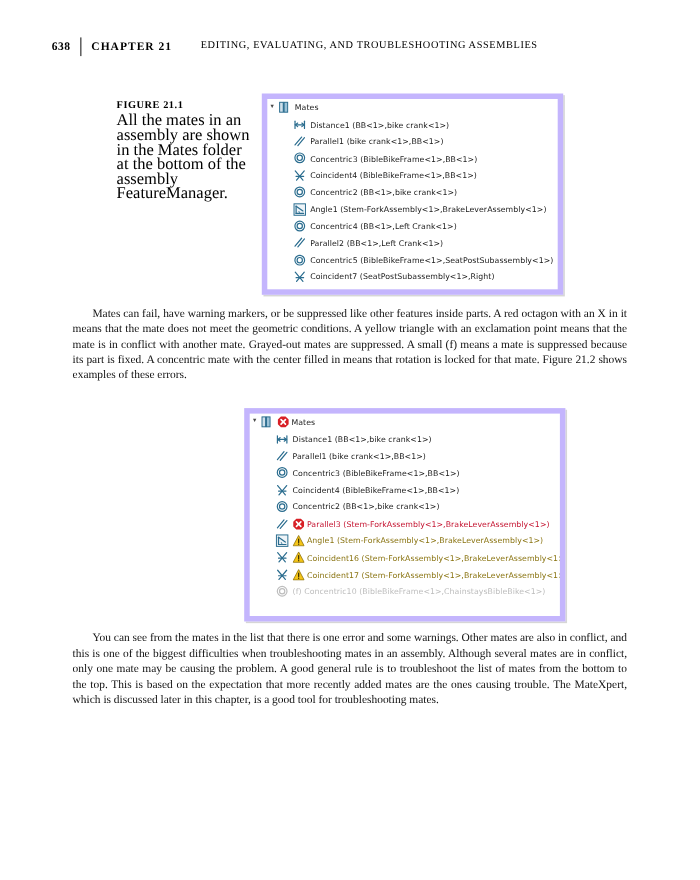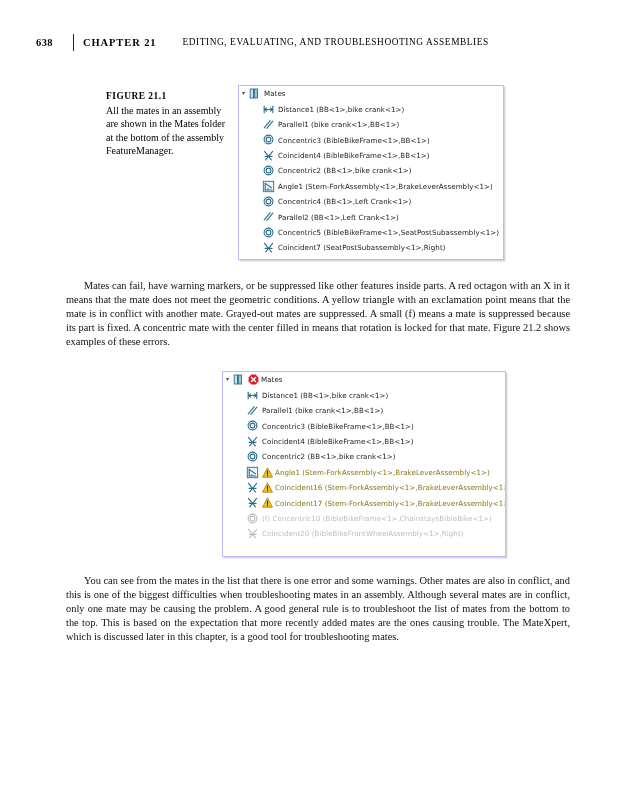--- a/index.html
+++ b/index.html
@@ -13,47 +13,47 @@
   .page{position:absolute;inset:0;}
 
   
   .runhead{
     position:absolute;left:36px;top:33px;width:564px;height:18px;
     display:flex;align-items:center;
   }
   .folio{
     font-family:"Liberation Serif", serif;
     font-weight:bold;font-size:10.5px;letter-spacing:.4px;
-    width:28px;text-align:left;
+    width:28px;text-align:right;
   }
   .rule-v{
     width:1px;height:17px;background:#222;margin:0 9px 0 9px;
   }
   .chapnum{
     font-weight:bold;font-size:10.5px;letter-spacing:.9px;
   }
   .chaptitle{
     font-size:9.4px;letter-spacing:.55px;margin-left:26px;
     position:relative;top:.4px;
   }
 
   
   .figcap{position:absolute;width:128px;margin-left:40px;}
   .figcap .fignum{
     font-weight:bold;font-size:9.4px;letter-spacing:.5px;
     margin:0 0 2px 0;line-height:12px;
   }
   .figcap .figtxt{
-    font-size:10px;line-height:13.3px;
+    font-size:15px;line-height:13.3px;
   }
 
   
   .panel{
     position:absolute;background:#fff;
-    border:1px solid #c4b5fd;
+    border:5px solid #c4b5fd;
     box-shadow:1.5px 1.5px 0 rgba(0,0,0,.16);
     overflow:hidden;
     font-family:"DejaVu Sans", sans-serif;
   }
   .row{
     display:flex;align-items:center;
     height:15.4px;
     white-space:nowrap;
     font-size:7.1px;
     color:#1a1a1a;
@@ -311,20 +311,38 @@
         <span class="twisty"></span>
         <span class="ind" style="width: 14px;"></span>
         <span class="ico">
           <svg viewBox="0 0 13 13">
             <circle cx="6.5" cy="6.5" r="4.4" stroke="#2b6d8f" fill="none" stroke-width="1.1" stroke-linecap="round"></circle>
             <circle cx="6.5" cy="6.5" r="2.4" stroke="#2b6d8f" fill="none" stroke-width="1.1" stroke-linecap="round"></circle>
           </svg>
         </span>
         <span class="lbl">Concentric2 (BB&lt;1&gt;,bike crank&lt;1&gt;)</span>
       </div>
+      <div class="row err">
+        <span class="twisty"></span>
+        <span class="ind" style="width: 14px;"></span>
+        <span class="ico">
+          <svg viewBox="0 0 13 13">
+            <line x1="2.2" y1="9.8" x2="8.2" y2="2.6" stroke="#2b6d8f" fill="none" stroke-width="1.1" stroke-linecap="round"></line>
+            <line x1="4.8" y1="10.4" x2="10.8" y2="3.2" stroke="#2b6d8f" fill="none" stroke-width="1.1" stroke-linecap="round"></line>
+          </svg>
+        </span>
+        <span class="badge">
+          <svg viewBox="0 0 11 11">
+            <polygon points="3.4,0.6 7.6,0.6 10.4,3.4 10.4,7.6 7.6,10.4 3.4,10.4 0.6,7.6 0.6,3.4" fill="#d81f26"></polygon>
+            <line x1="3.5" y1="3.5" x2="7.5" y2="7.5" stroke="#fff" stroke-width="1.5" stroke-linecap="round"></line>
+            <line x1="7.5" y1="3.5" x2="3.5" y2="7.5" stroke="#fff" stroke-width="1.5" stroke-linecap="round"></line>
+          </svg>
+        </span>
+        <span class="lbl">Parallel3 (Stem-ForkAssembly&lt;1&gt;,BrakeLeverAssembly&lt;1&gt;)</span>
+      </div>
       <div class="row warn">
         <span class="twisty"></span>
         <span class="ind" style="width: 14px;"></span>
         <span class="ico">
           <svg viewBox="0 0 13 13">
             <rect x="1.3" y="1.3" width="10.4" height="10.4" fill="#eef4f8" stroke="#2b6d8f" stroke-width="0.9"></rect>
             <line x1="3.2" y1="10" x2="3.2" y2="3.4" stroke="#2b6d8f" fill="none" stroke-width="1.1" stroke-linecap="round"></line>
             <line x1="3.2" y1="10" x2="10" y2="10" stroke="#2b6d8f" fill="none" stroke-width="1.1" stroke-linecap="round"></line>
             <line x1="3.2" y1="3.4" x2="9.4" y2="7.8" stroke="#2b6d8f" fill="none" stroke-width="1.1" stroke-linecap="round"></line>
             <path d="M6.2 10 A3 3 0 0 0 5.6 7.9" stroke="#2b6d8f" fill="none" stroke-width="0.8"></path>
@@ -384,30 +402,18 @@
           <svg viewBox="0 0 13 13">
             <circle cx="6.5" cy="6.5" r="4.4" stroke="#bdbdbd" fill="none" stroke-width="1.1" stroke-linecap="round"></circle>
             <circle cx="6.5" cy="6.5" r="2.4" stroke="#bdbdbd" fill="none" stroke-width="1.1" stroke-linecap="round"></circle>
           </svg>
         </span>
         <span class="lbl">(f) Concentric10 (BibleBikeFrame&lt;1&gt;,ChainstaysBibleBike&lt;1&gt;)</span>
       </div>
       <div class="row sup">
         <span class="twisty"></span>
         <span class="ind" style="width: 14px;"></span>
-        <span class="ico">
-          <svg viewBox="0 0 13 13">
-            <line x1="2.4" y1="2.4" x2="9.4" y2="10.8" stroke="#bdbdbd" fill="none" stroke-width="1.1" stroke-linecap="round"></line>
-            <line x1="10.6" y1="2.4" x2="3.6" y2="10.8" stroke="#bdbdbd" fill="none" stroke-width="1.1" stroke-linecap="round"></line>
-            <line x1="3.2" y1="7.4" x2="10.0" y2="7.4" stroke="#bdbdbd" fill="none" stroke-width="1.1" stroke-linecap="round"></line>
-          </svg>
-        </span>
-        <span class="lbl">Coincident20 (BibleBikeFrontWheelAssembly&lt;1&gt;,Right)</span>
-      </div>
-      <div class="row sup">
-        <span class="twisty"></span>
-        <span class="ind" style="width: 14px;"></span>
       </div>
     </div>
 
   <div class="para" style="left:66px;top:574px;width:504px;">You can see from the mates in the list that there is one error and some warnings. Other mates are also in conflict, and this is one of the biggest difficulties when troubleshooting mates in an assembly. Although several mates are in conflict, only one mate may be causing the problem. A good general rule is to troubleshoot the list of mates from the bottom to the top. This is based on the expectation that more recently added mates are the ones causing trouble. The MateXpert, which is discussed later in this chapter, is a good tool for troubleshooting mates.</div>
 
 </div>
 
 </body></html>

